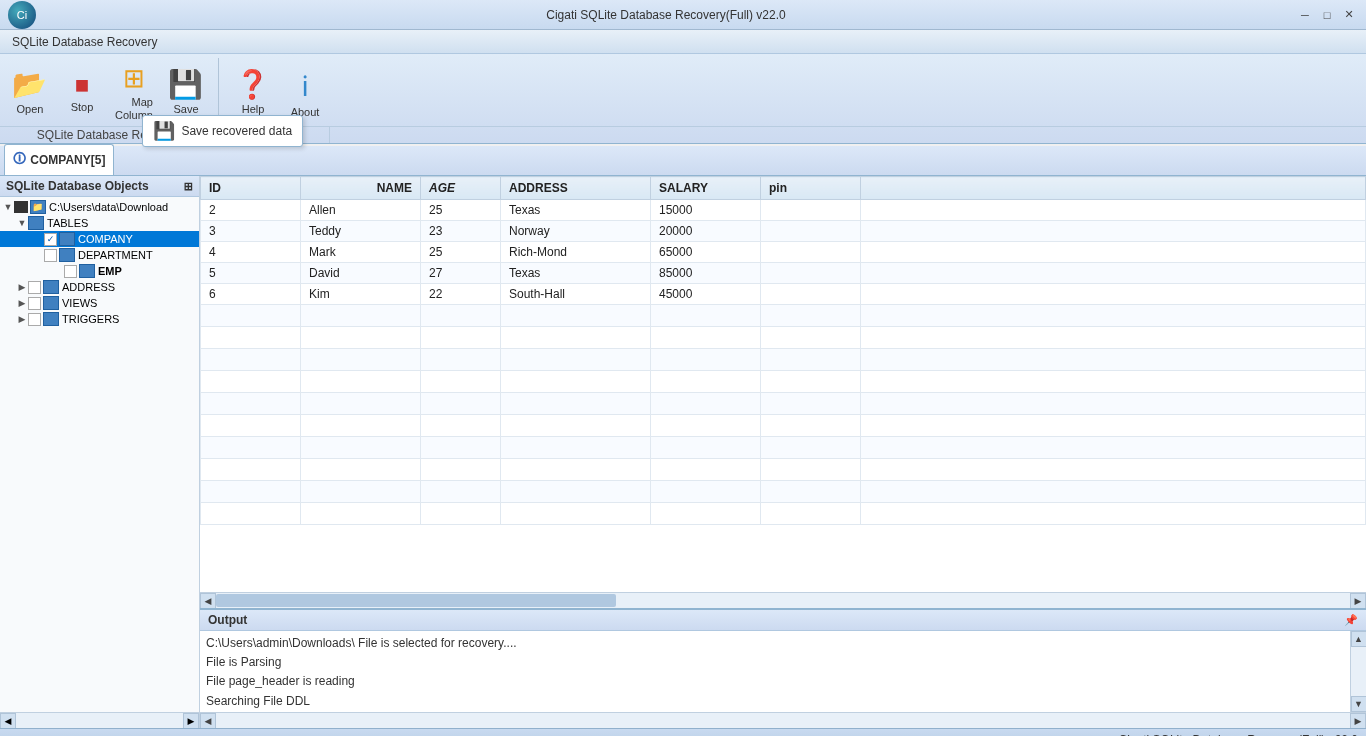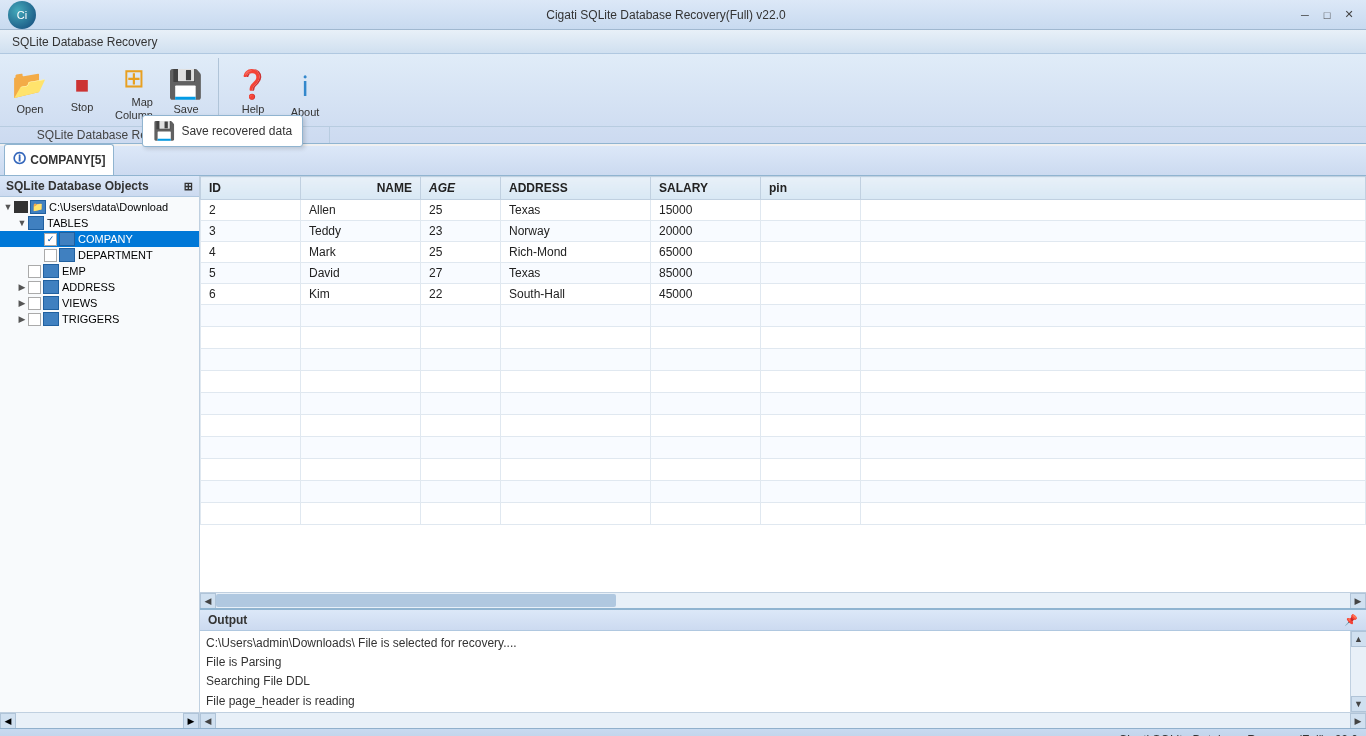--- a/index.html
+++ b/index.html
@@ -364,21 +364,21 @@
         <span class="tree-label">COMPANY</span>
       </div>
 
       <div class="tree-item" style="padding-left:32px;">
         <span class="tree-arrow"></span>
         <span style="width:13px;height:13px;border:1px solid #aaa;background:white;display:inline-flex;align-items:center;justify-content:center;margin-right:2px;flex-shrink:0;"></span>
         <span style="display:inline-flex;align-items:center;justify-content:center;width:16px;height:14px;background:#4080c0;border:1px solid #2060a0;margin-right:3px;"></span>
         <span class="tree-label">DEPARTMENT</span>
       </div>
 
-      <div class="tree-item" style="padding-left:16px;">
+      <div class="tree-item" style="padding-left:52px;font-weight:bold;">
         <span class="tree-arrow"></span>
         <span style="width:13px;height:13px;border:1px solid #aaa;background:white;display:inline-flex;align-items:center;justify-content:center;margin-right:2px;flex-shrink:0;"></span>
         <span style="display:inline-flex;align-items:center;justify-content:center;width:16px;height:14px;background:#4080c0;border:1px solid #2060a0;margin-right:3px;"></span>
         <span class="tree-label">EMP</span>
       </div>
 
       <div class="tree-item" style="padding-left:16px;">
         <span class="tree-arrow">▶</span>
         <span style="width:13px;height:13px;border:1px solid #aaa;background:white;display:inline-flex;align-items:center;justify-content:center;margin-right:2px;flex-shrink:0;"></span>
         <span style="display:inline-flex;align-items:center;justify-content:center;width:16px;height:14px;background:#4080c0;border:1px solid #2060a0;margin-right:3px;"></span>
@@ -582,22 +582,22 @@
 
     <div class="output-panel">
       <div class="output-header">
         <span>Output</span>
         <span style="cursor:pointer;font-size:11px;">📌</span>
       </div>
       <div style="flex:1;display:flex;overflow:hidden;">
         <div class="output-content">
           <div>C:\Users\admin\Downloads\                    File is selected for recovery....</div>
           <div>File is Parsing</div>
+          <div>File page_header is reading</div>
           <div>Searching File DDL</div>
-          <div>File page_header is reading</div>
         </div>
         <div class="vscroll">
           <div class="vscroll-arrow">▲</div>
           <div class="vscroll-track"></div>
           <div class="vscroll-arrow">▼</div>
         </div>
       </div>
 
       <div style="height:16px;background:#e0e8f0;border-top:1px solid #c0d0e0;display:flex;align-items:center;">
         <div class="scroll-arrow">◀</div>

